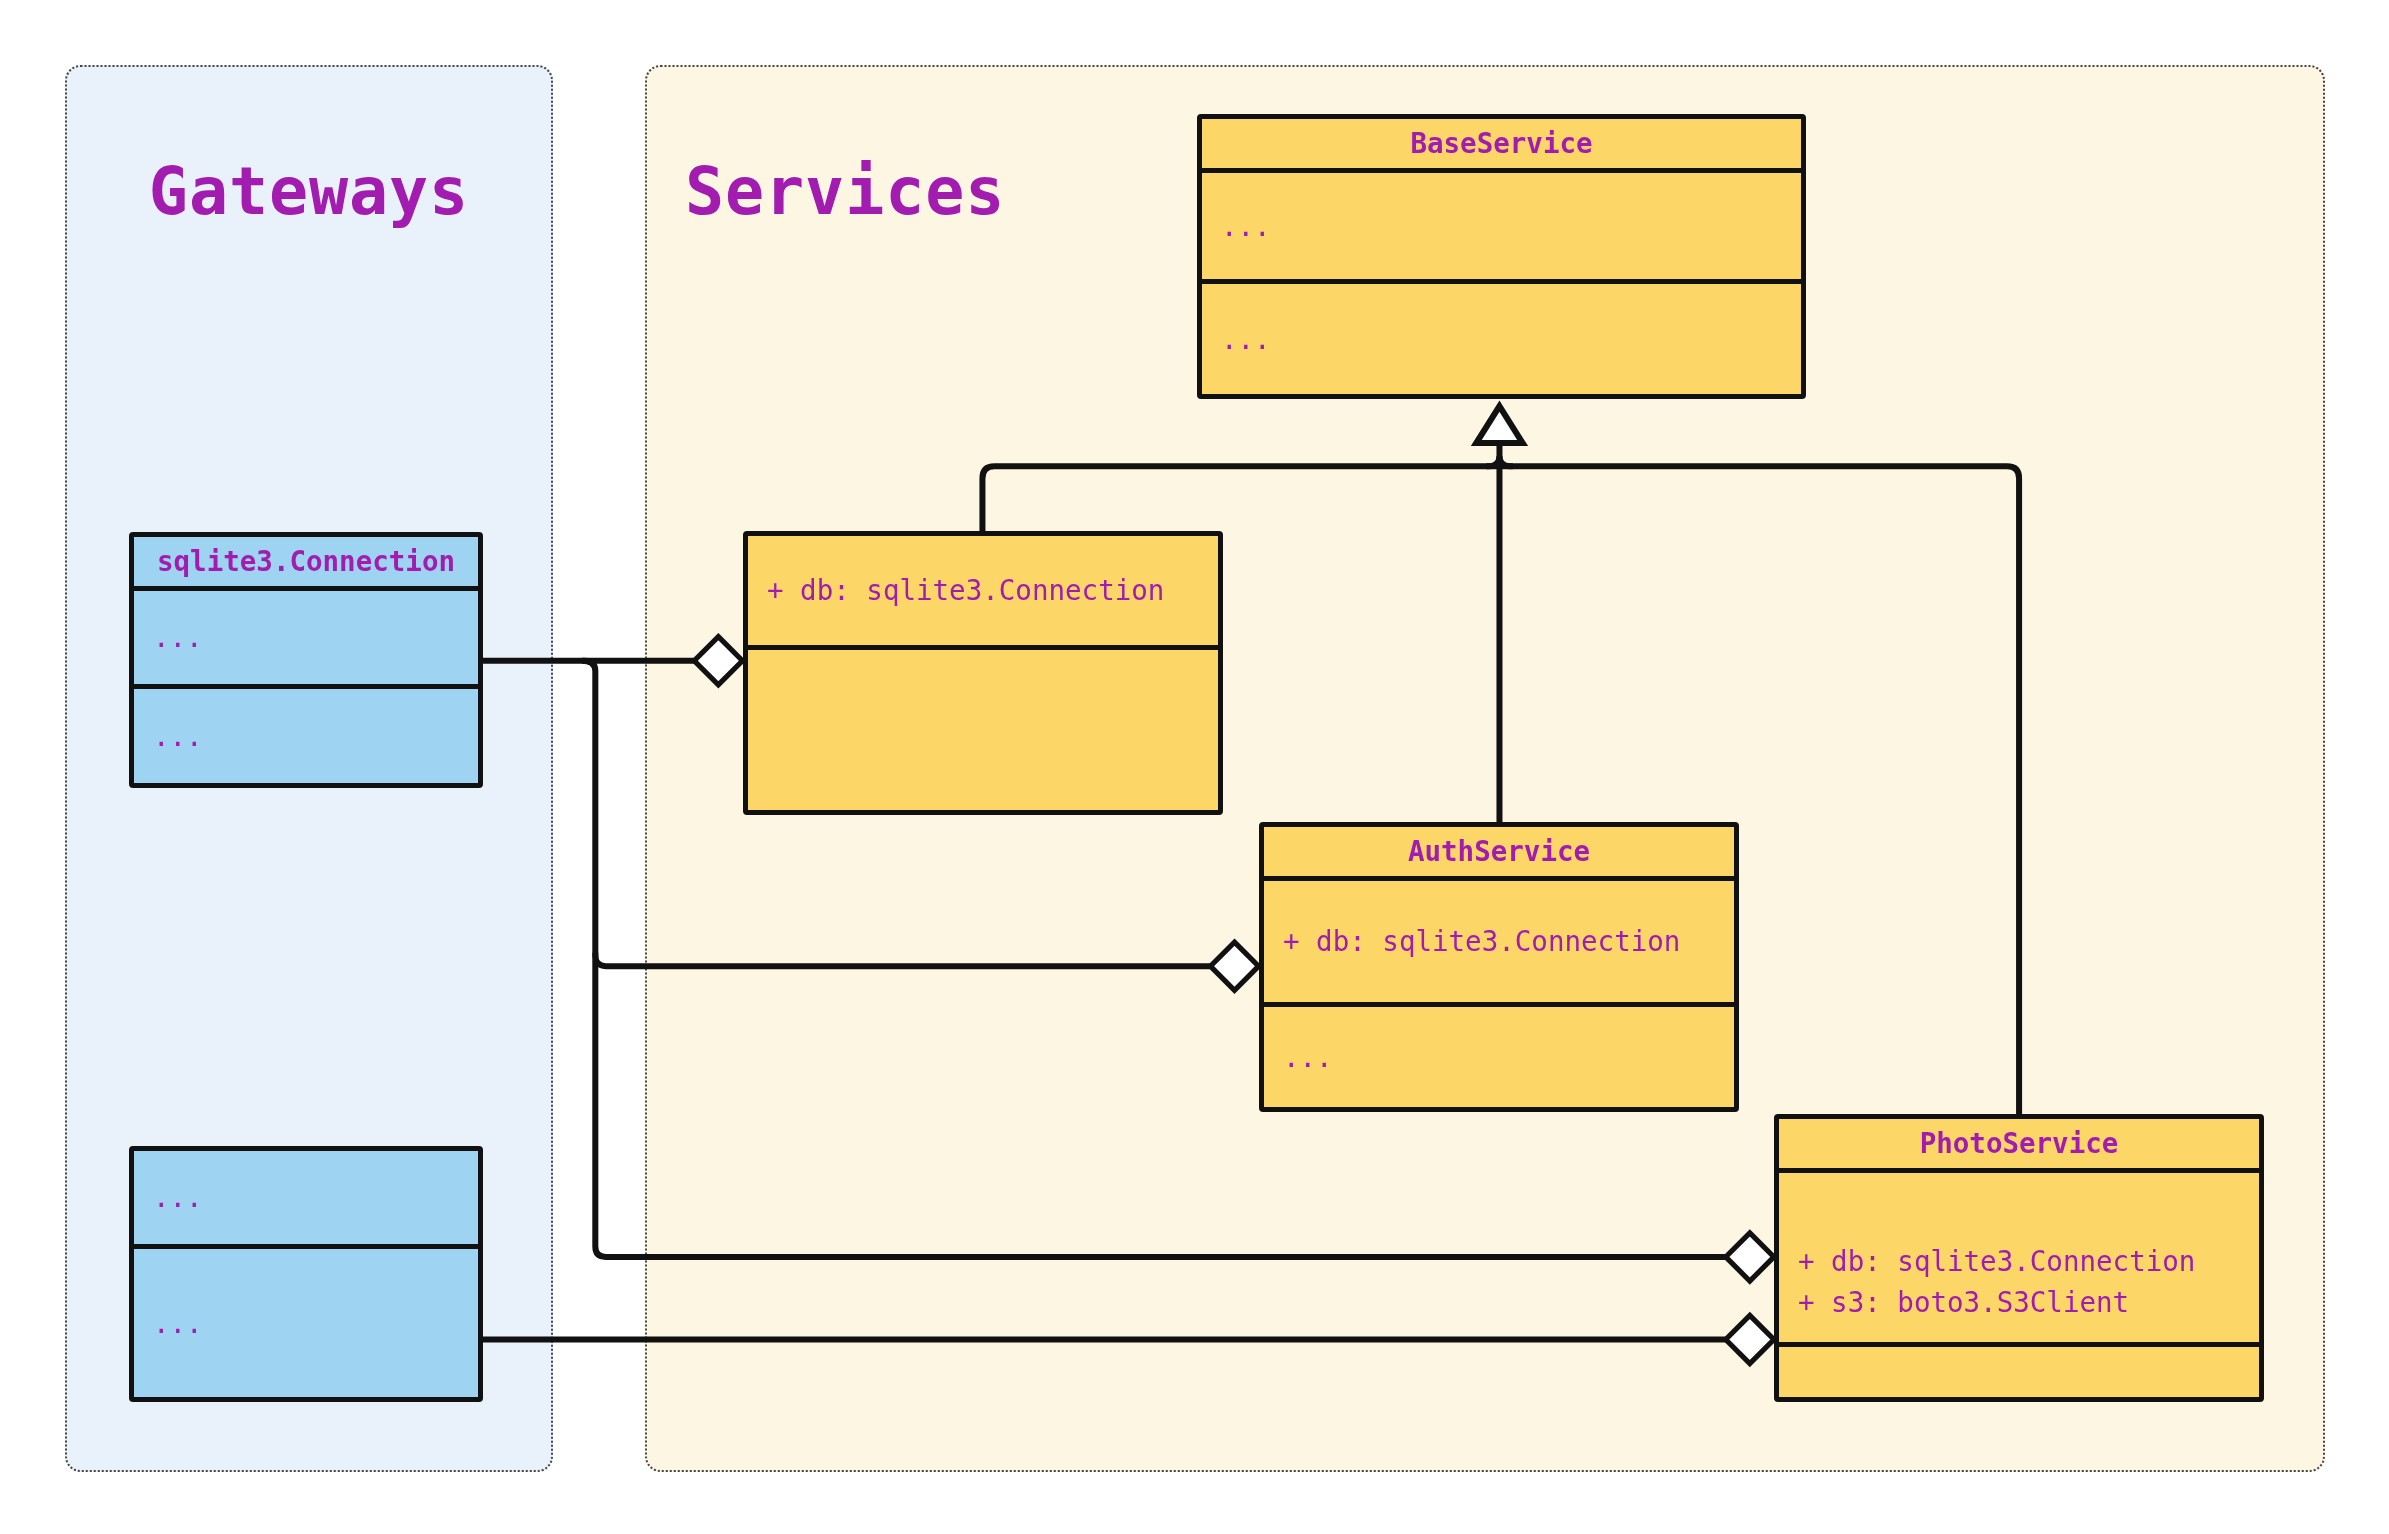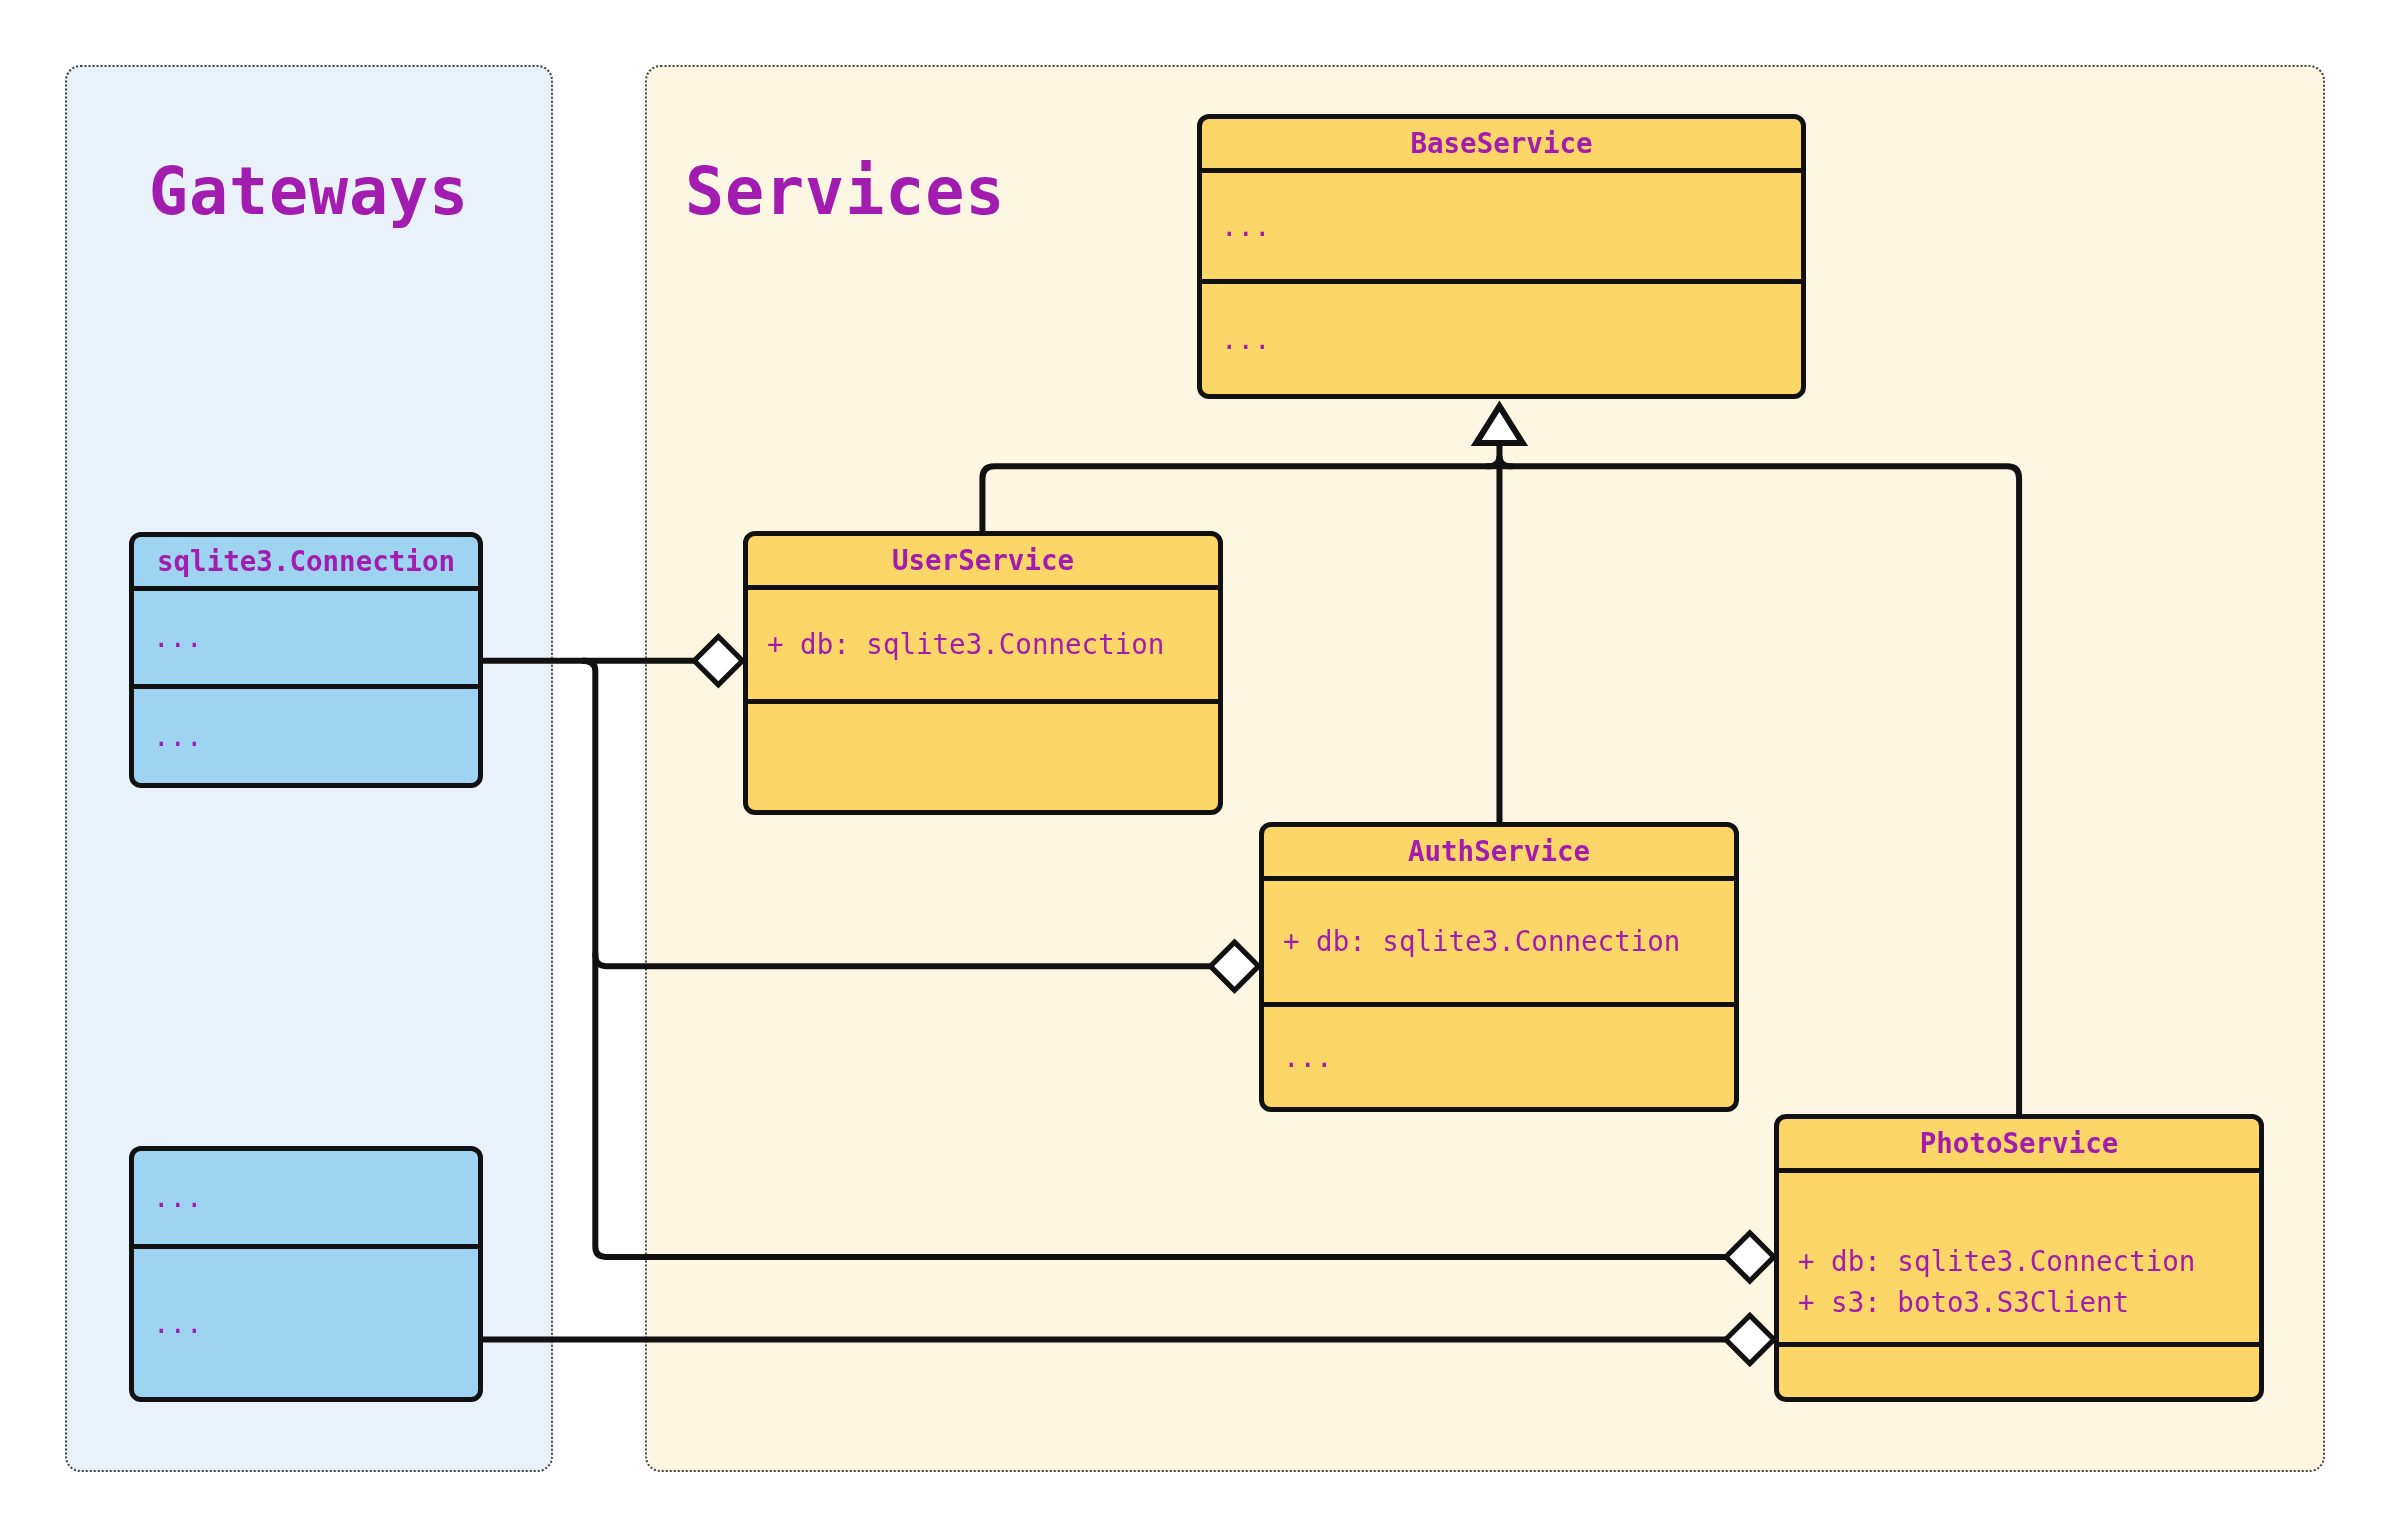--- a/index.html
+++ b/index.html
@@ -30,21 +30,21 @@
   
   svg.edges{position:absolute;left:0;top:0;}
   .edge{fill:none;stroke:#111;stroke-width:7;stroke-linecap:square;}
   .diamond{fill:#fff;stroke:#111;stroke-width:6;stroke-linejoin:miter;}
   .triangle{fill:#fff;stroke:#111;stroke-width:7;stroke-linejoin:miter;}
 
   
   .cls{
     position:absolute;
     border:5.2px solid #111;
-    border-radius:12px;
+    border-radius:4px;
     box-sizing:border-box;
     display:flex;flex-direction:column;
     font-size:27.5px;line-height:41px;
     overflow:hidden;
   }
   .cls .hdr{
     height:49px;flex:0 0 49px;
     border-bottom:5.2px solid #111;
     display:flex;align-items:center;justify-content:center;
     font-weight:bold;
@@ -122,21 +122,20 @@
     <div class="hdr">BaseService</div>
     <div class="sec attrs">
       <div class="line">...</div>
     </div>
     <div class="sec methods">
       <div class="line">...</div>
     </div>
   </div>
 
   <div class="cls h-attr-138" style="left: 743px; top: 531px; width: 480px; height: 284px; background: rgb(252, 214, 102);">
-    <div class="hdr">UserService</div>
     <div class="sec attrs">
       <div class="line">+ db: sqlite3.Connection</div>
     </div>
     <div class="sec methods"></div>
   </div>
 
   <div class="cls h-attr-153" style="left: 1259px; top: 822px; width: 480px; height: 290px; background: rgb(252, 214, 102);">
     <div class="hdr">AuthService</div>
     <div class="sec attrs">
       <div class="line">+ db: sqlite3.Connection</div>

